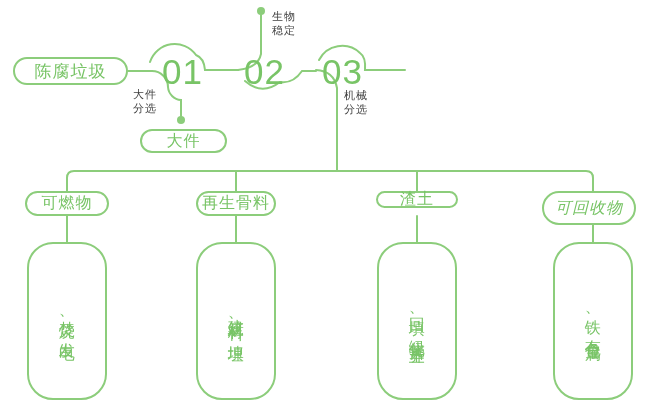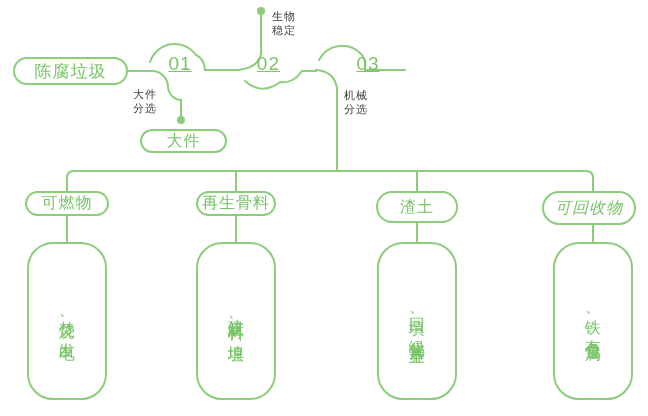--- a/index.html
+++ b/index.html
@@ -17,22 +17,22 @@
   #connectors path{fill:none;stroke:var(--green-line);stroke-width:2;stroke-linecap:round;}
   #connectors circle{fill:var(--green-line);stroke:none;}
   .pill{
     position:absolute;box-sizing:border-box;border:2px solid var(--green-line);
     border-radius:999px;display:flex;align-items:center;justify-content:center;
     color:var(--green);background:var(--bg);
   }
   .pill.src{font-size:17px;letter-spacing:1px;}
   .pill.cat{font-size:16px;letter-spacing:1px;}
   .step-number{
-    position:absolute;color:var(--green);font-size:19px;line-height:1;
-    text-align:center;letter-spacing:1px;text-decoration:underline;
+    position:absolute;color:var(--green);font-size:35px;line-height:1;
+    text-align:center;letter-spacing:1px;
   }
   .proc-label{
     position:absolute;color:var(--dark);font-size:11px;line-height:1.3;
     white-space:pre-line;letter-spacing:1px;
   }
   .result-box{
     position:absolute;box-sizing:border-box;border:2px solid var(--green-line);
     border-radius:26px;display:flex;align-items:center;justify-content:center;
     background:var(--bg);
   }
@@ -73,40 +73,40 @@
     <path d="M417,216 V242"></path>
     <path d="M593,216 V242"></path>
   </svg>
 
   <div class="pill src" style="left:13px;top:57px;width:115px;height:28px;">
     <span>陈腐垃圾</span>
   </div>
 
   <div class="step-number" style="left:162px;top:54px;width:36px;">01</div>
   <div class="step-number" style="left:244px;top:54px;width:36px;text-align:right;">02</div>
-  <div class="step-number" style="left:322px;top:54px;width:36px;margin-left:28px;">03</div>
+  <div class="step-number" style="left:322px;top:54px;width:36px;">03</div>
 
   <div class="proc-label" style="left:133px;top:87px;">大件
 分选</div>
   <div class="proc-label" style="left:272px;top:9px;">生物
 稳定</div>
   <div class="proc-label" style="left:344px;top:88px;">机械
 分选</div>
 
   <div class="pill cat" style="left:140px;top:129px;width:87px;height:24px;">
     <span>大件</span>
   </div>
 
   <div class="pill cat" style="left:196px;top:191px;width:80px;height:25px;">
     <span>再生骨料</span>
   </div>
   <div class="pill cat" style="left:25px;top:191px;width:84px;height:25px;">
     <span>可燃物</span>
   </div>
-  <div class="pill cat" style="left:376px;top:191px;width:82px;height:32px;">
+  <div class="pill cat" style="left:376px;top:191px;width:82px;height:17px;">
     <span>渣土</span>
   </div>
   <div class="pill cat" style="left:542px;top:191px;width:94px;height:34px;font-style:italic;">
     <span>可回收物</span>
   </div>
 
   <div class="result-box" style="left:27px;top:242px;width:80px;height:158px;">
     <span class="vtext">焚烧、发电</span>
   </div>
   <div class="result-box" style="left:196px;top:242px;width:80px;height:158px;">

